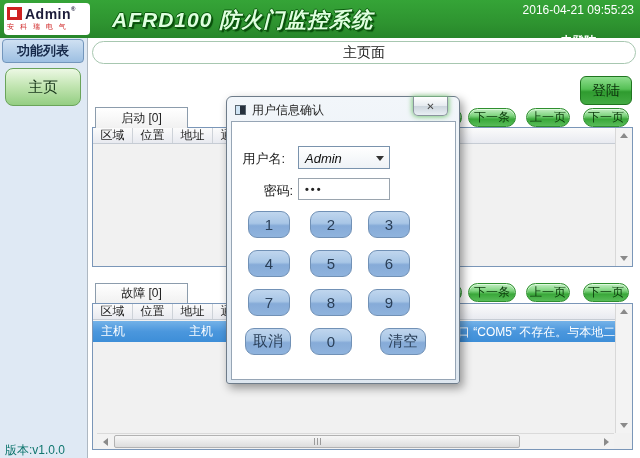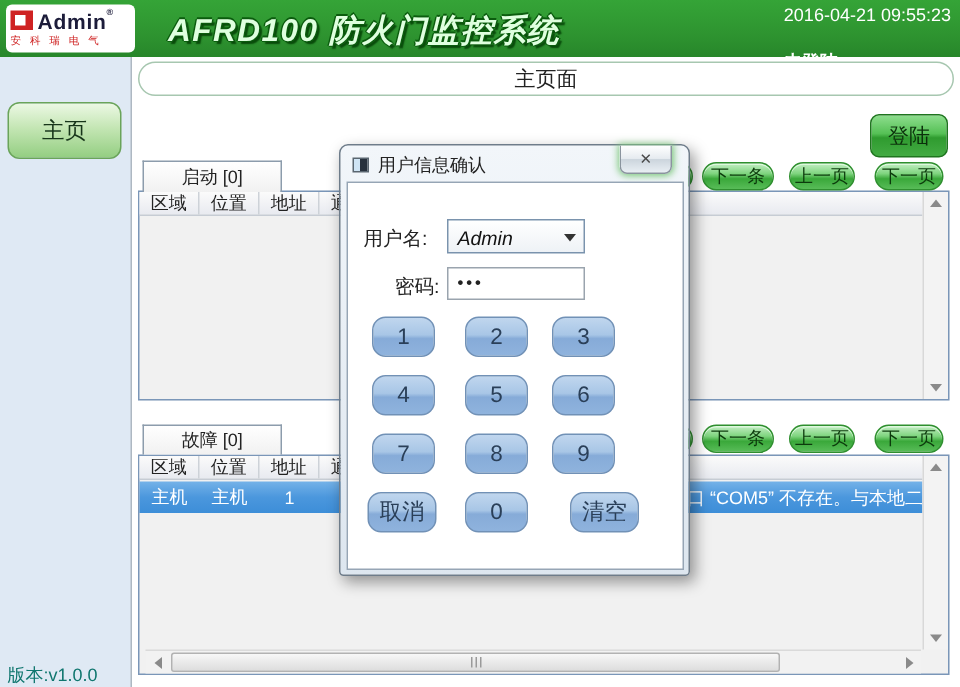--- a/index.html
+++ b/index.html
@@ -13,21 +13,21 @@
               border-radius:4px; padding:2px 3px; }
   .logo-row { display:flex; align-items:center; height:17px; }
   .logo-mark { width:15px; height:13px; background:#cf2222; position:relative; margin-right:3px; }
   .logo-mark::after { content:""; position:absolute; left:3px; top:3px; width:7px; height:7px; background:#fff; }
   .logo-brand { font-size:14px; font-weight:bold; color:#1c1c3a; letter-spacing:0.5px; }
   .logo-reg { font-size:6px; color:#1c1c3a; vertical-align:top; }
   .logo-sub { font-size:7px; color:#cf2222; letter-spacing:2px; white-space:nowrap; }
   .app-title { position:absolute; left:112px; top:6px; font-size:21px; font-weight:bold; font-style:italic;
                color:#dfffdf; letter-spacing:1px; white-space:nowrap;
                text-shadow:1px 0 #0b5c0e,-1px 0 #0b5c0e,0 1px #0b5c0e,0 -1px #0b5c0e,2px 2px 1px #084a0a; }
-  .head-right { position:absolute; right:6px; top:3px; text-align:left; color:#fff; }
+  .head-right { position:absolute; right:6px; top:3px; text-align:center; color:#fff; }
   .datetime { font-size:12px; }
   .login-status { font-size:12px; font-weight:bold; margin-top:16px; }
 
   
   .sidebar { position:absolute; left:0; top:38px; width:88px; height:420px;
              background:#dfe9f4; border-right:1px solid #aeb8c2; }
   .menu-title { position:absolute; left:2px; top:1px; width:82px; height:24px;
                 background:linear-gradient(180deg,#cfe0f2,#9dbfe2); border:1px solid #7396bc;
                 border-radius:4px; font-size:13px; font-weight:bold; color:#16294a;
                 display:flex; align-items:center; justify-content:center; cursor:pointer; }
@@ -120,20 +120,21 @@
       <div class="logo-sub">安 科 瑞 电 气</div>
     </div>
     <div class="app-title">AFRD100 防火门监控系统</div>
     <div class="head-right">
       <div class="datetime">2016-04-21 09:55:23</div>
       <div class="login-status">未登陆</div>
     </div>
   </div>
 
   <div class="sidebar">
+    <div class="menu-title">功能列表</div>
     <div class="home-btn">主页</div>
     <div class="version">版本:v1.0.0</div>
   </div>
 
   <div class="page-title-bar">主页面</div>
 
   <div class="login-btn">登陆</div>
 
   <div class="tab" style="left:95px; top:107px;">启动 [0]</div>
   <div class="btn-green" style="left:414px; top:108px; width:48px;"></div>
@@ -164,21 +165,21 @@
   <div class="btn-green" style="left:526px; top:283px; width:44px;">上一页</div>
   <div class="btn-green" style="left:583px; top:283px; width:46px;">下一页</div>
 
   <div class="panel" style="top:303px; height:147px;">
     <div class="thead" style="right:17px;">
       <div class="th">区域</div>
       <div class="th">位置</div>
       <div class="th">地址</div>
       <div class="th">通道</div>
     </div>
-    <div class="sel-row" style="right:17px;">
+    <div class="sel-row" style="right:17px;gap:48px;">
       <div class="td">主机</div>
       <div class="td">主机</div>
       <div class="td">1</div>
       <div class="td">0</div>
       <div class="sel-desc">口 “COM5” 不存在。与本地二总</div>
     </div>
     <div class="vscroll" style="top:0; bottom:16px;">
       <div class="sbtn" style="left:0; top:0;">
           <span class="tri-up"></span>
         </div>

